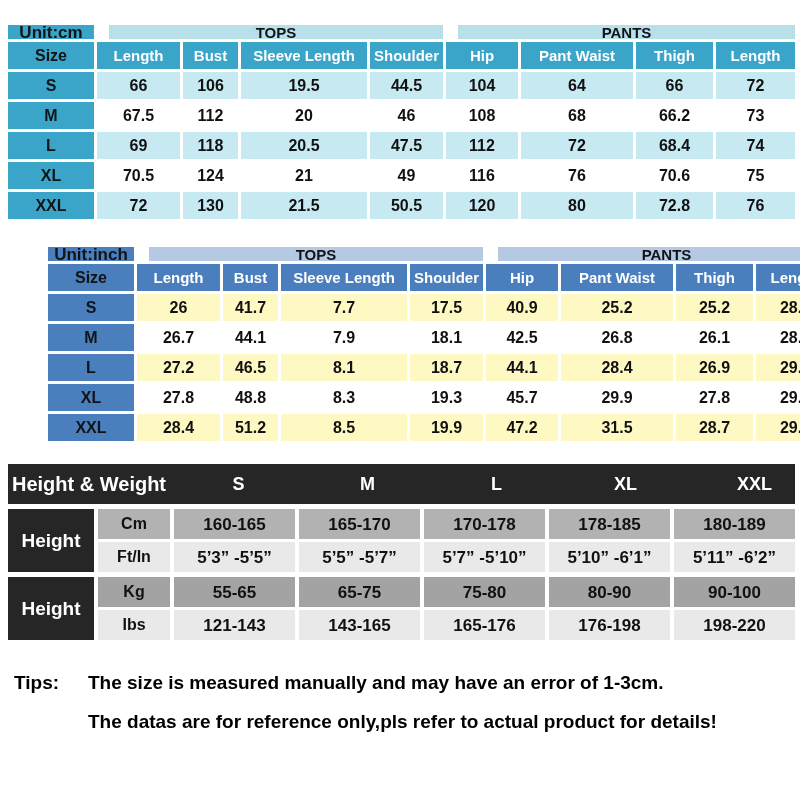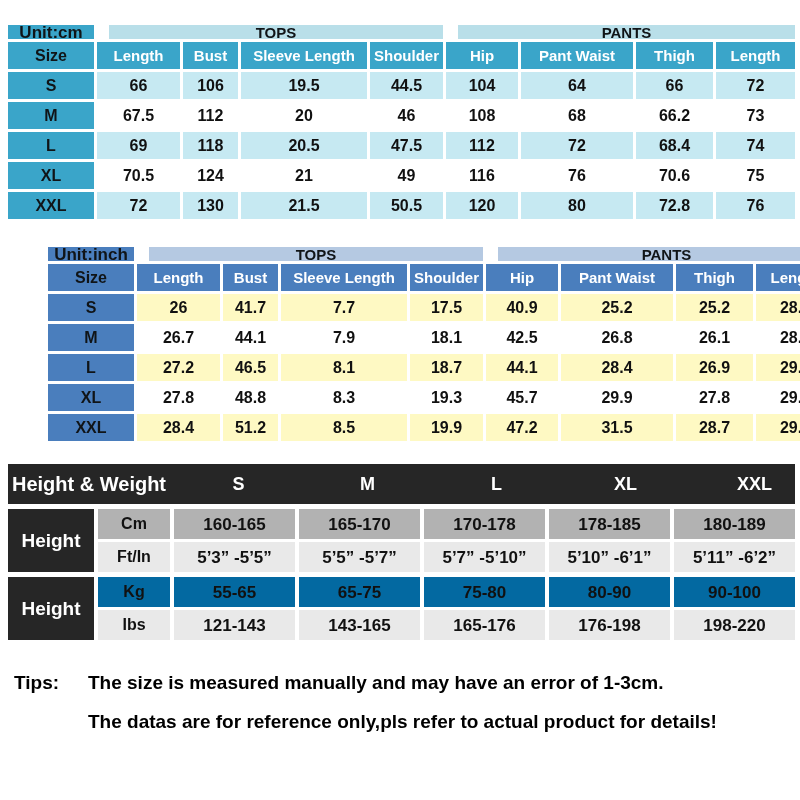--- a/index.html
+++ b/index.html
@@ -75,21 +75,21 @@
     grid-row: 1 / span 2;
     height: auto;
     background: #262626;
     color: #ffffff;
     font-size: 19px;
   }
   .hw-group .u { font-size: 16px; }
   .hw-group .v { font-size: 17px; }
   .row-gray  { background: #b2b2b2; }
   .row-lgray { background: #e9e9e9; }
-  .row-white { background: #0369a1; }
+  .row-white { background: #a3a3a3; }
 
   
   .tips { margin: 32px 0 0 14px; font-weight: 700; font-size: 19px; color: #000; }
   .tips .line1 { display: flex; }
   .tips .tlabel { width: 74px; flex: 0 0 74px; }
   .tips .line2 { margin-left: 74px; margin-top: 17px; }
 </style>
 </head>
 <body>
 

